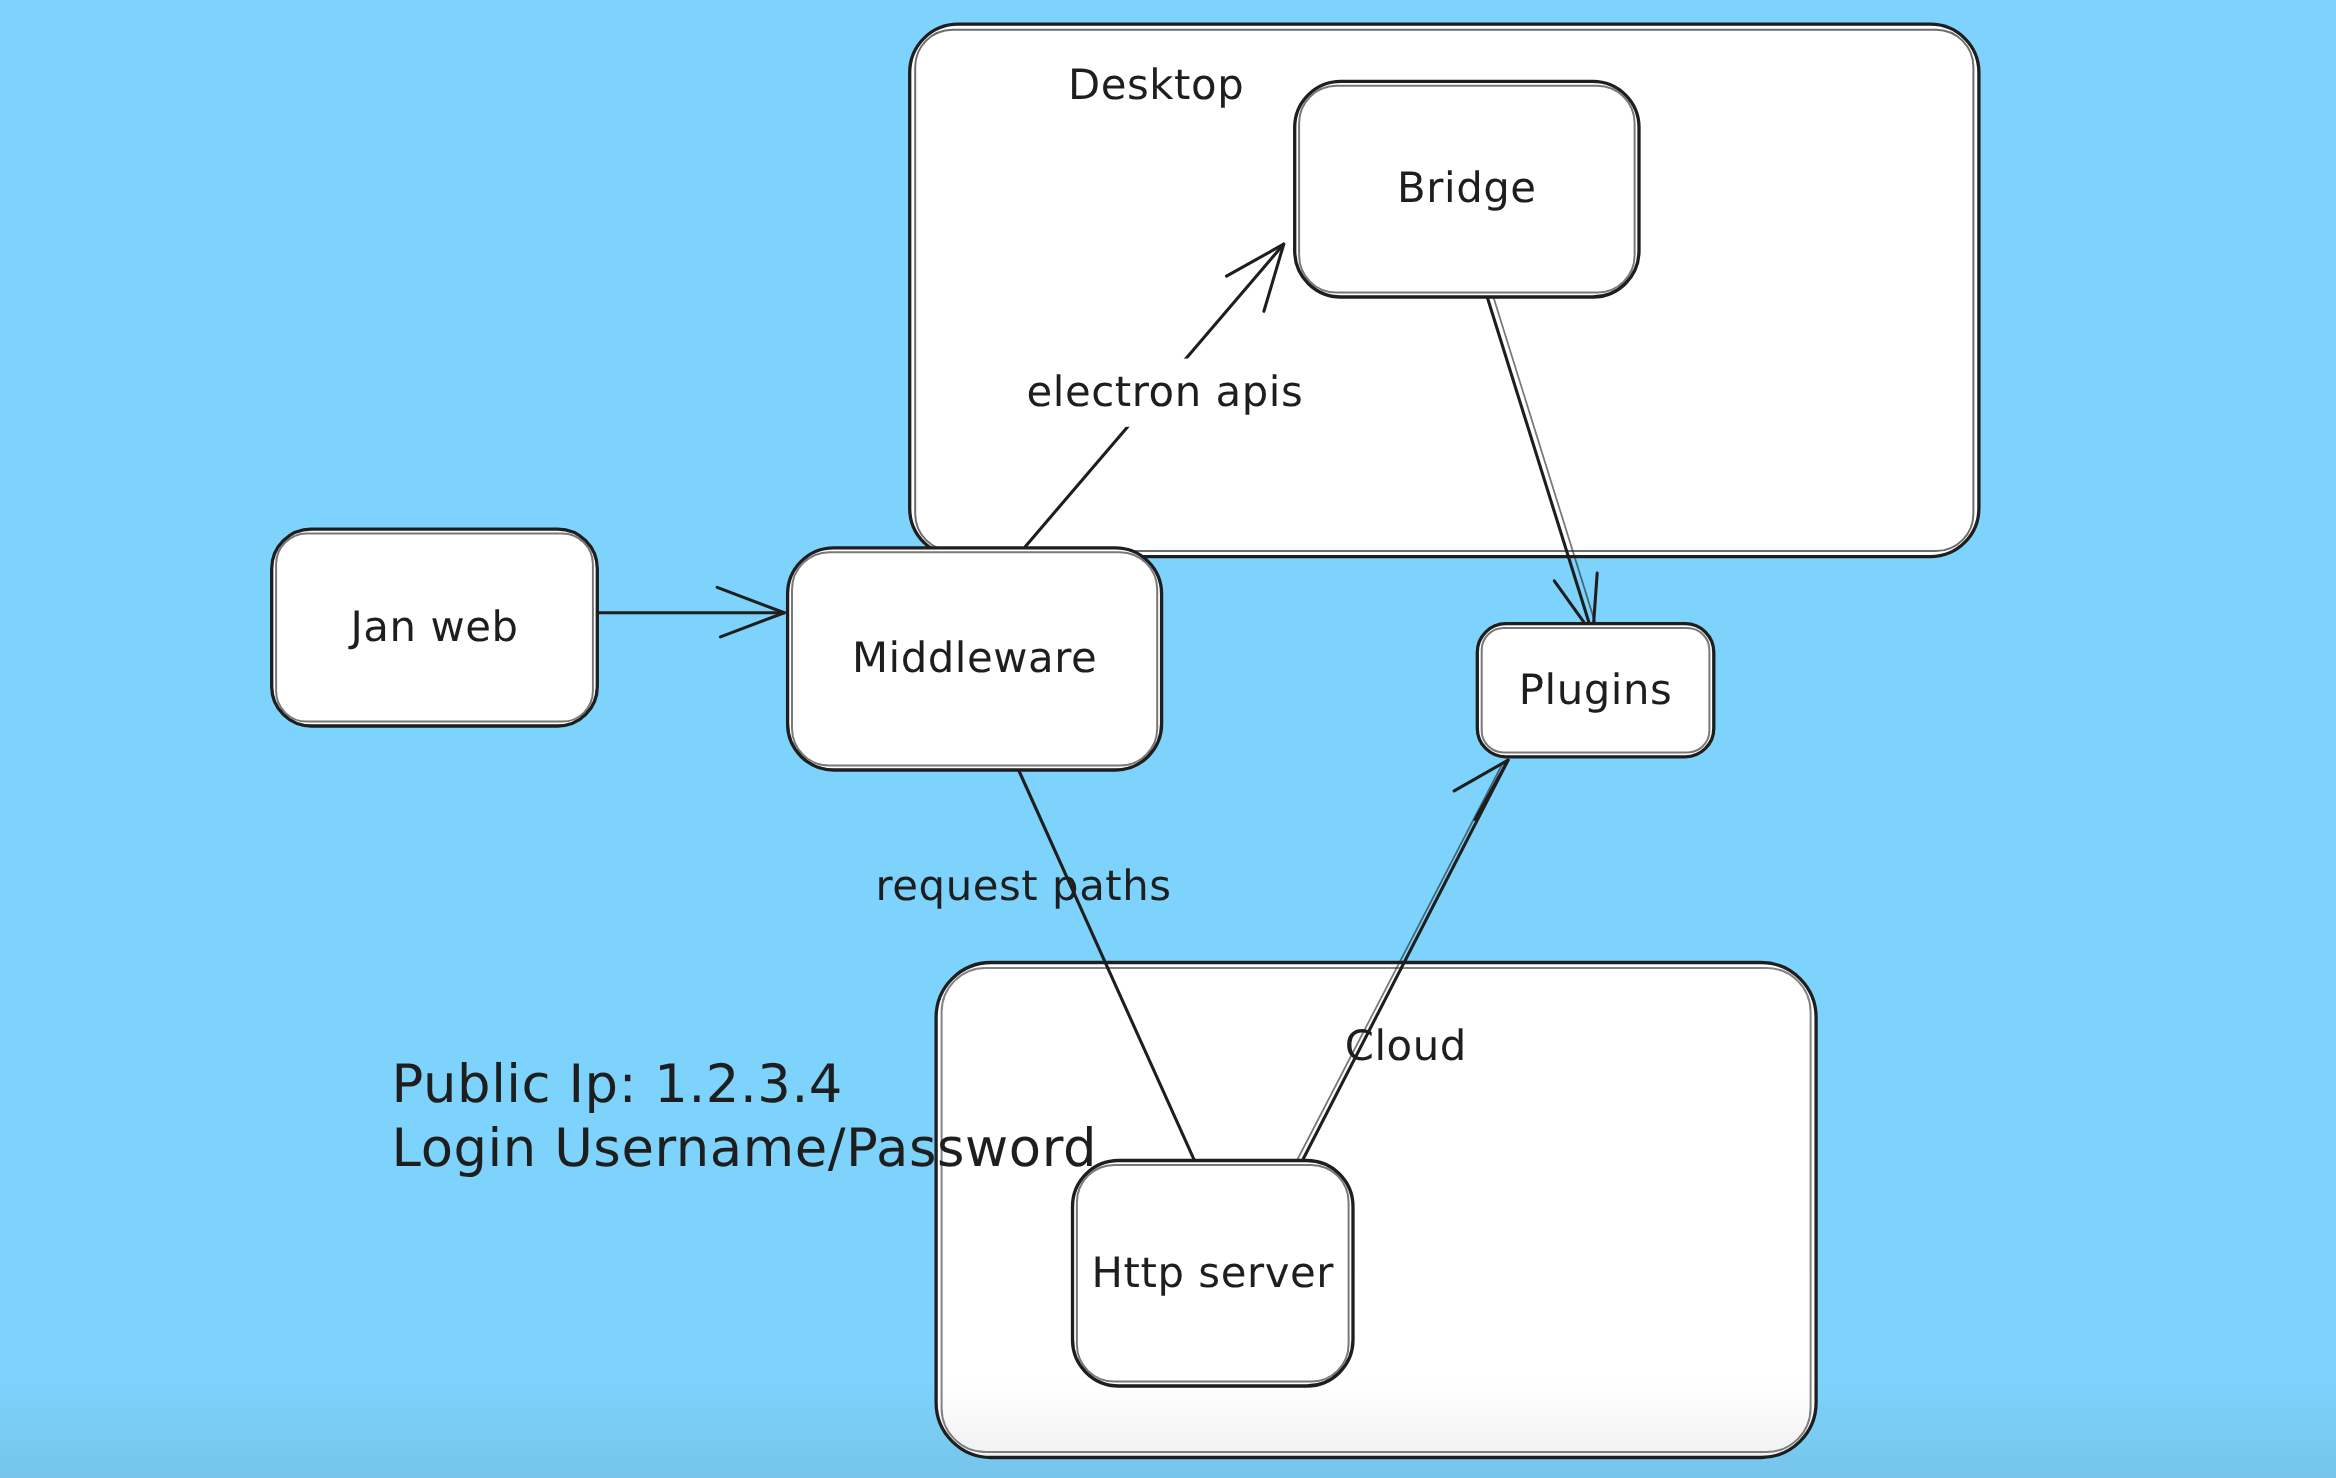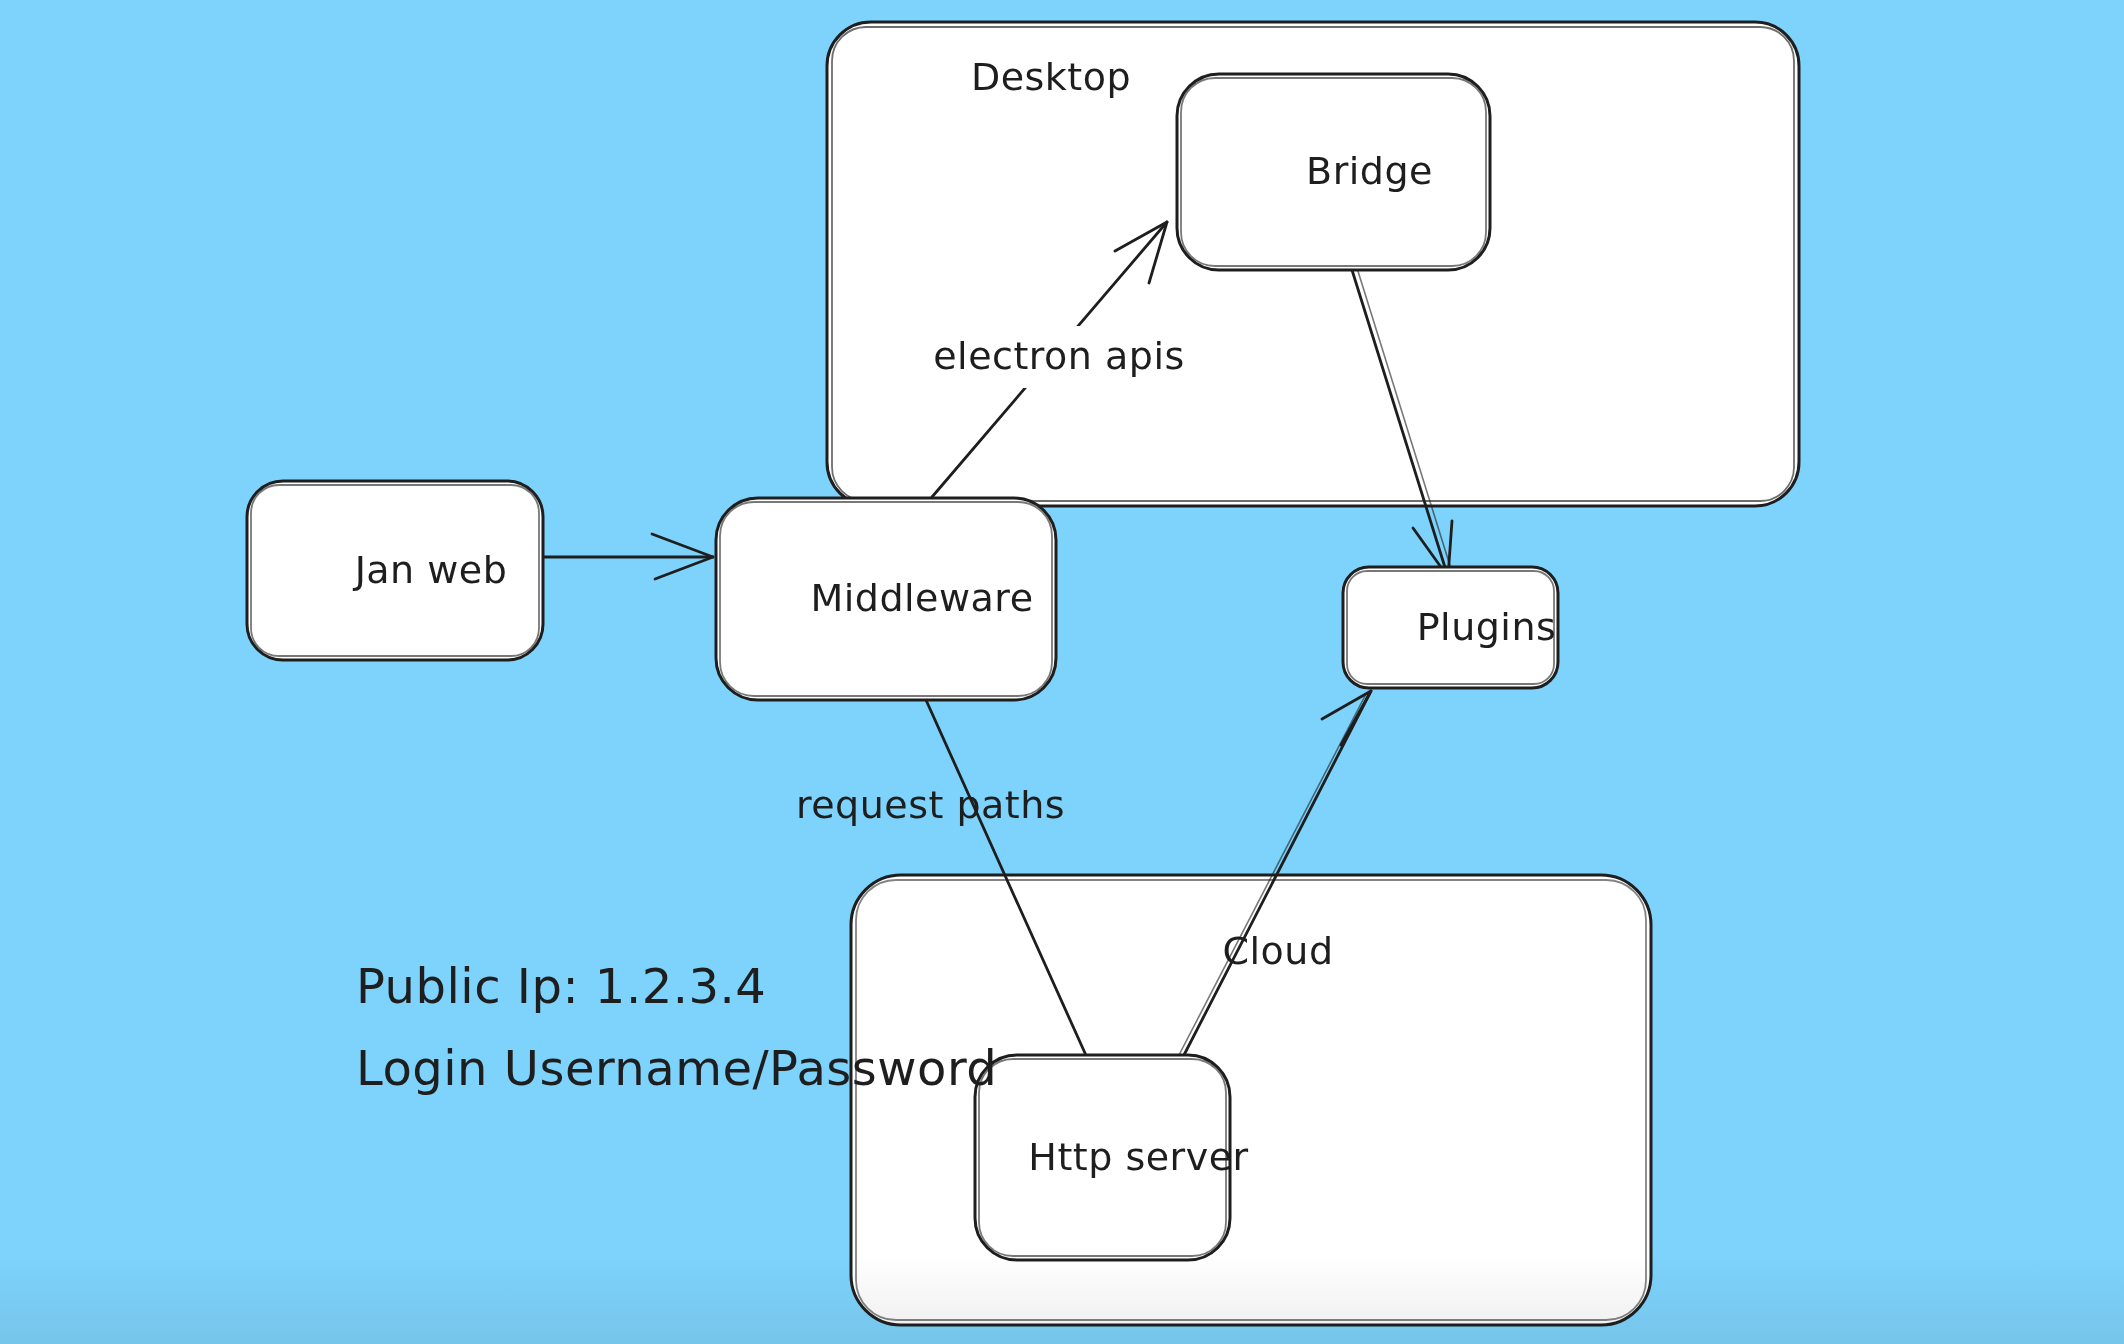--- a/index.html
+++ b/index.html
@@ -29,21 +29,21 @@
     white-space: nowrap;
     letter-spacing: 0.5px;
   }
   .lbl.center {
     display: flex;
     align-items: center;
     justify-content: center;
     text-align: center;
   }
   
-  .node-label { pointer-events: none; padding-left: 36px; }
+  .node-label { pointer-events: none; }
 
   .edge-label-bg {
     background: #ffffff;
     padding: 0 6px;
   }
 
   .annotation {
     position: absolute;
     left: 356px;
     color: #1e1e1e;
@@ -147,16 +147,16 @@
   <div class="lbl center node-label" style="left:1343px; top:567px; width:215px; height:121px;">Plugins</div>
 
   <div class="lbl center node-label" style="left:975px; top:1055px; width:255px; height:205px;text-align:center;">Http server</div>
 
   <div class="lbl center edge-label-bg" style="left:920px; top:326px; width:266px; height:62px;">electron apis</div>
 
   <div class="lbl center" style="left:750px; top:780px; width:285px; height:52px;margin-left:38px;">request paths</div>
 
   <div class="annotation" style="top:958px;">Public Ip: 1.2.3.4</div>
 
-  <div class="annotation" style="top:1040px;">Login Username/Password</div>
+  <div class="annotation" style="top:1016px;">Login Username/Password</div>
 
   <div id="bottom-fade"></div>
 </div>
 
 </body></html>

